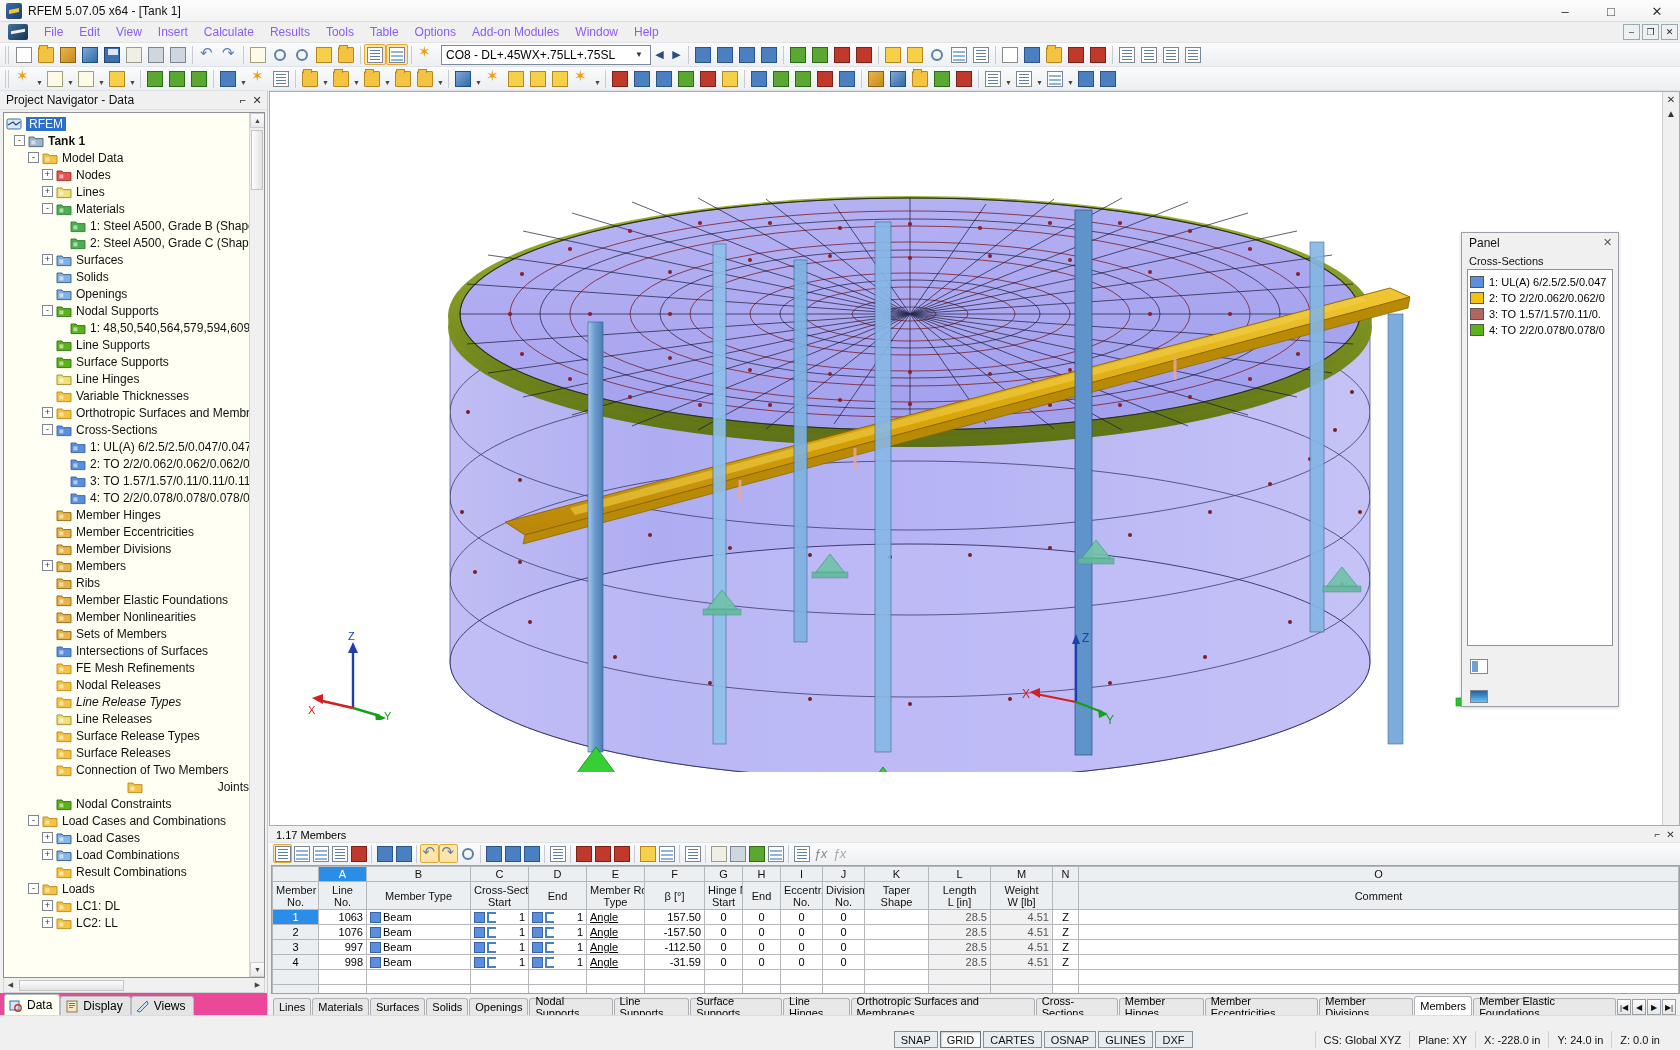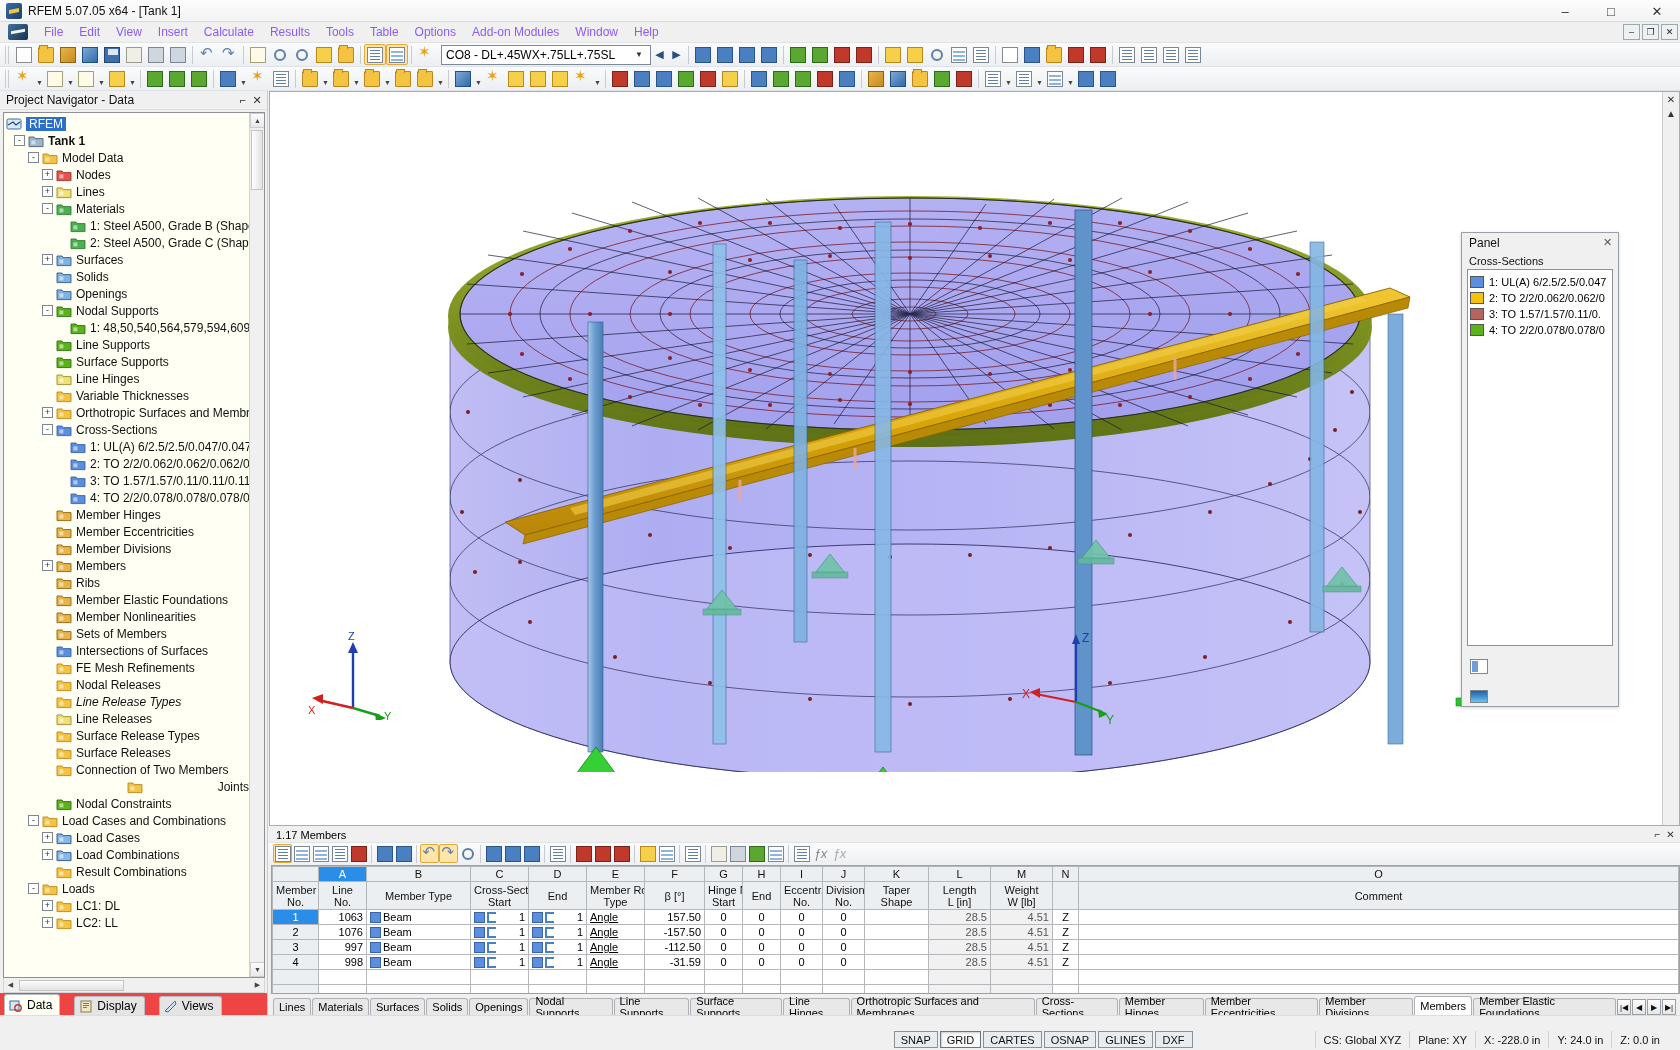--- a/index.html
+++ b/index.html
@@ -121,21 +121,21 @@
   .nav-vscroll{position:absolute;right:0;top:0;width:15px;bottom:0;background:#f0f0f0;
     border-left:1px solid #d4d4d4;}
   .sc-btn{width:15px;height:15px;background:linear-gradient(#fbfbfb,#e9e9e9);
     border:1px solid #cdcdcd;font-size:7px;display:flex;align-items:center;justify-content:center;color:#444;}
   .sc-thumb{position:absolute;left:1px;right:1px;top:17px;height:60px;
     background:linear-gradient(90deg,#fdfdfd,#e2e2e2);border:1px solid #c4c4c4;}
   .nav-hscroll{height:15px;margin:0 2px 0 3px;background:#f0f0f0;display:flex;align-items:center;
     border:1px solid #d4d4d4;border-top:none;}
   .nav-hthumb{height:11px;width:105px;margin-left:2px;background:linear-gradient(#fdfdfd,#e2e2e2);
     border:1px solid #c4c4c4;}
-  .nav-tabs{height:22px;display:flex;align-items:flex-end;padding-left:4px;gap:14px;background:#ef4444;}
+  .nav-tabs{height:22px;display:flex;align-items:flex-end;padding-left:4px;gap:0;background:#ec4899;}
   .nav-tab{height:19px;display:flex;align-items:center;padding:0 7px 0 4px;font-size:12px;
     border:1px solid #b9bcc2;border-bottom:none;background:#e4e4e4;border-radius:3px 3px 0 0;}
   .nav-tab.active{background:#fffff4;height:21px;}
   .nav-tab .ti{width:14px;height:13px;margin-right:4px;}
 
   
   .view3d{position:absolute;left:269px;top:0;right:0;bottom:189px;background:#fff;
     border:1px solid #a9acb2;overflow:hidden;}
   .mdi-strip{position:absolute;right:0;top:0;width:17px;bottom:0;background:#f0f0f0;
     border-left:1px solid #d0d0d0;display:flex;flex-direction:column;align-items:center;}

